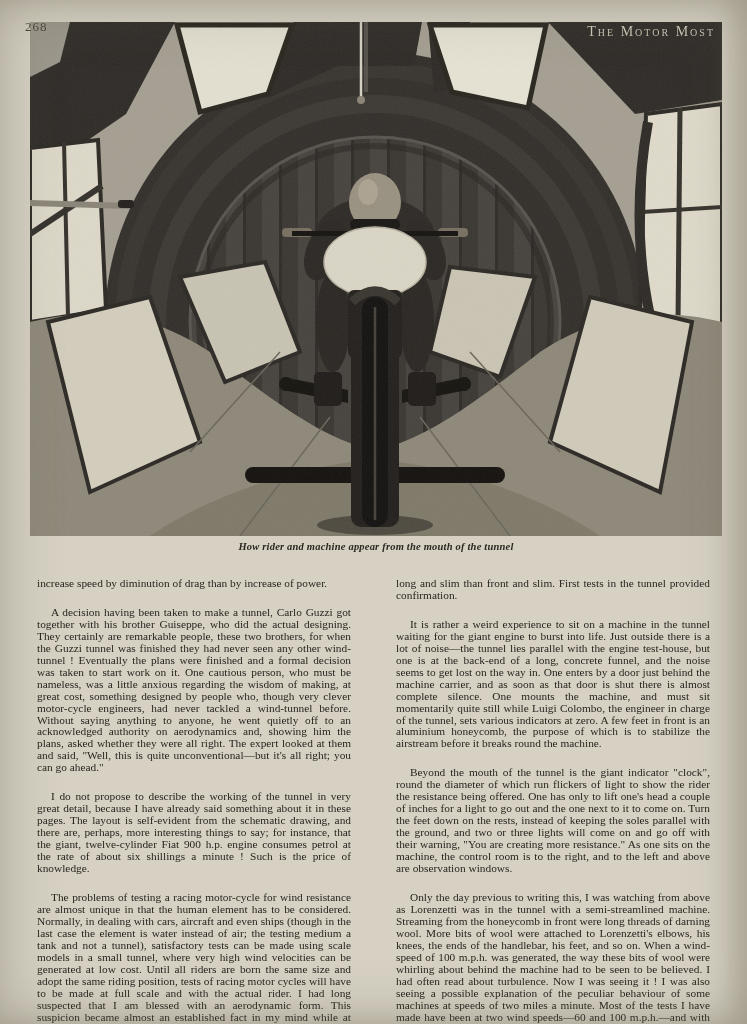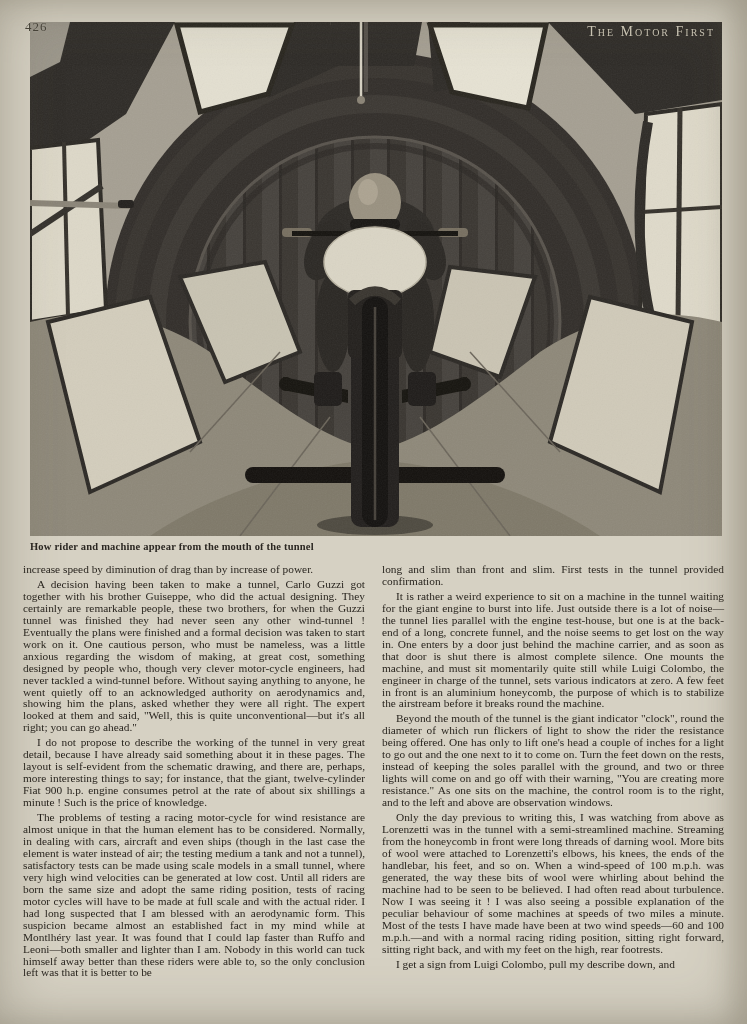--- a/index.html
+++ b/index.html
@@ -22,39 +22,39 @@
     font-variant:small-caps;font-size:14px;letter-spacing:2px;
     color:#c9c3b2;text-shadow:0 0 1px #00000055;
   }
   .photo{
     position:absolute;left:30px;top:22px;width:692px;height:514px;
     background:#a59f92;overflow:hidden;
   }
   .photo svg{display:block;}
   .caption{
     position:absolute;left:30px;top:541px;width:692px;
-    text-align:left;font-weight:bold;
+    text-align:center;font-style:italic;font-weight:bold;
     font-size:10.5px;color:#2b2722;letter-spacing:.2px;
   }
   .col{
     position:absolute;top:561px;width:348px;
     text-align:justify;
     font-size:11.35px;line-height:11.95px;
     color:#29251f;
   }
   .col-left{left:20px;}
   .col-right{left:379px;}
-  .col p{margin:3px;text-indent:14px;}
+  .col p{margin:17px;text-indent:14px;}
   .col p:first-child{text-indent:0;}
 </style>
 </head>
 <body>
 
-<div class="folio">426</div>
-<div class="masthead">The Motor First</div>
+<div class="folio">268</div>
+<div class="masthead">The Motor Most</div>
 
 <div class="photo">
 <svg width="692" height="514" viewBox="0 0 692 514" xmlns="http://www.w3.org/2000/svg">
   <defs>
     <pattern id="curtain" width="36" height="12" patternUnits="userSpaceOnUse">
       <rect width="36" height="12" fill="#46423d"></rect>
       <rect width="16" height="12" fill="#3a3631"></rect>
       <rect x="33" width="3" height="12" fill="#2f2b27"></rect>
     </pattern>
     <filter id="grain">

